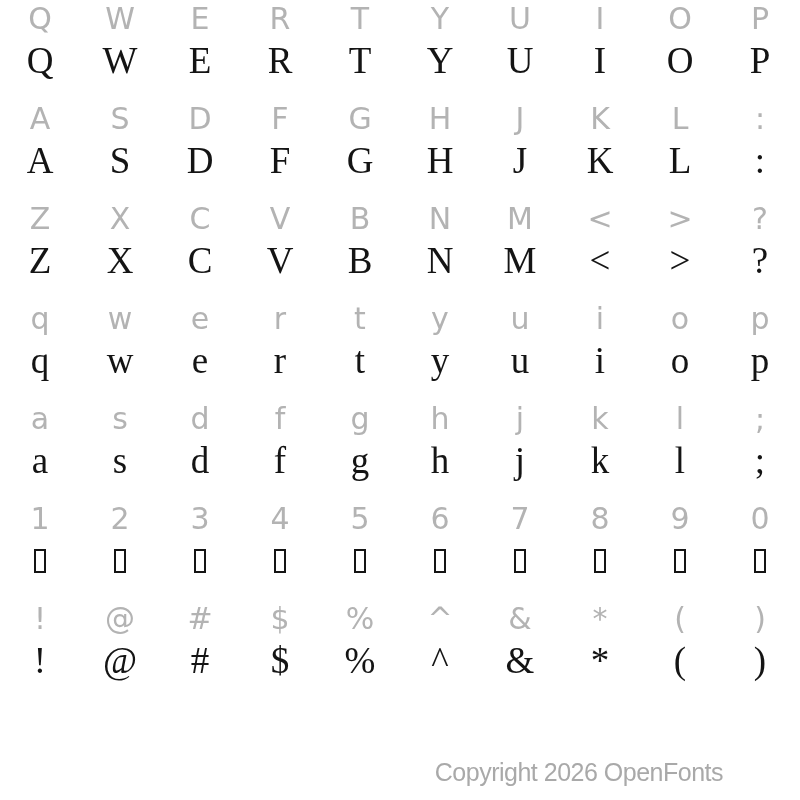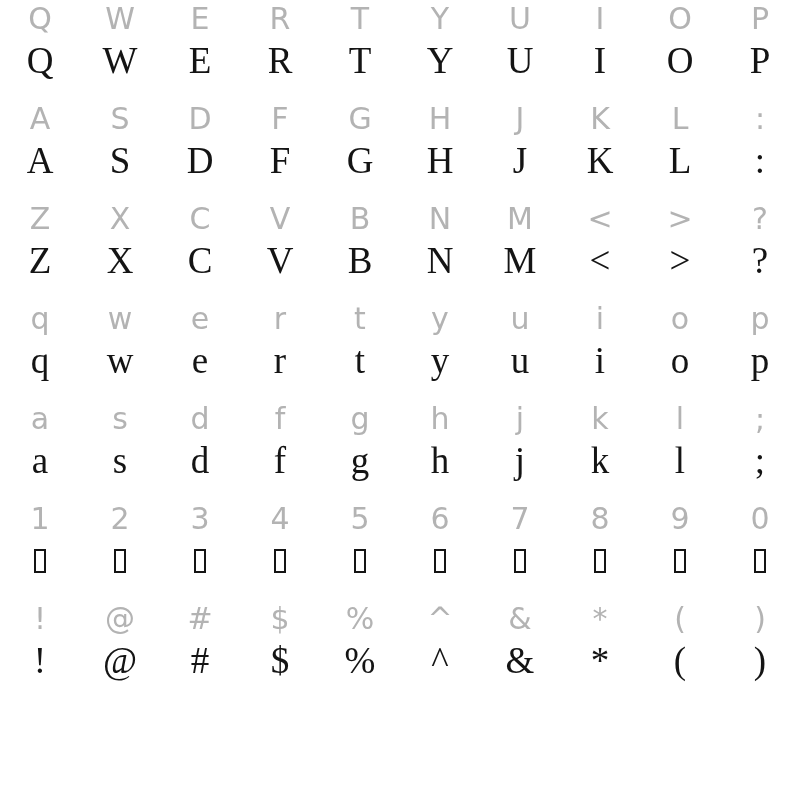--- a/index.html
+++ b/index.html
@@ -231,13 +231,14 @@
           <span class="cell">$</span>
           <span class="cell">%</span>
           <span class="cell">^</span>
           <span class="cell">&amp;</span>
           <span class="cell">*</span>
           <span class="cell">(</span>
           <span class="cell">)</span>
         </div>
       </section>
     </div>
+  <div class="footer">Copyright 2026 OpenFonts</div>
 </div>
 
 </body></html>

